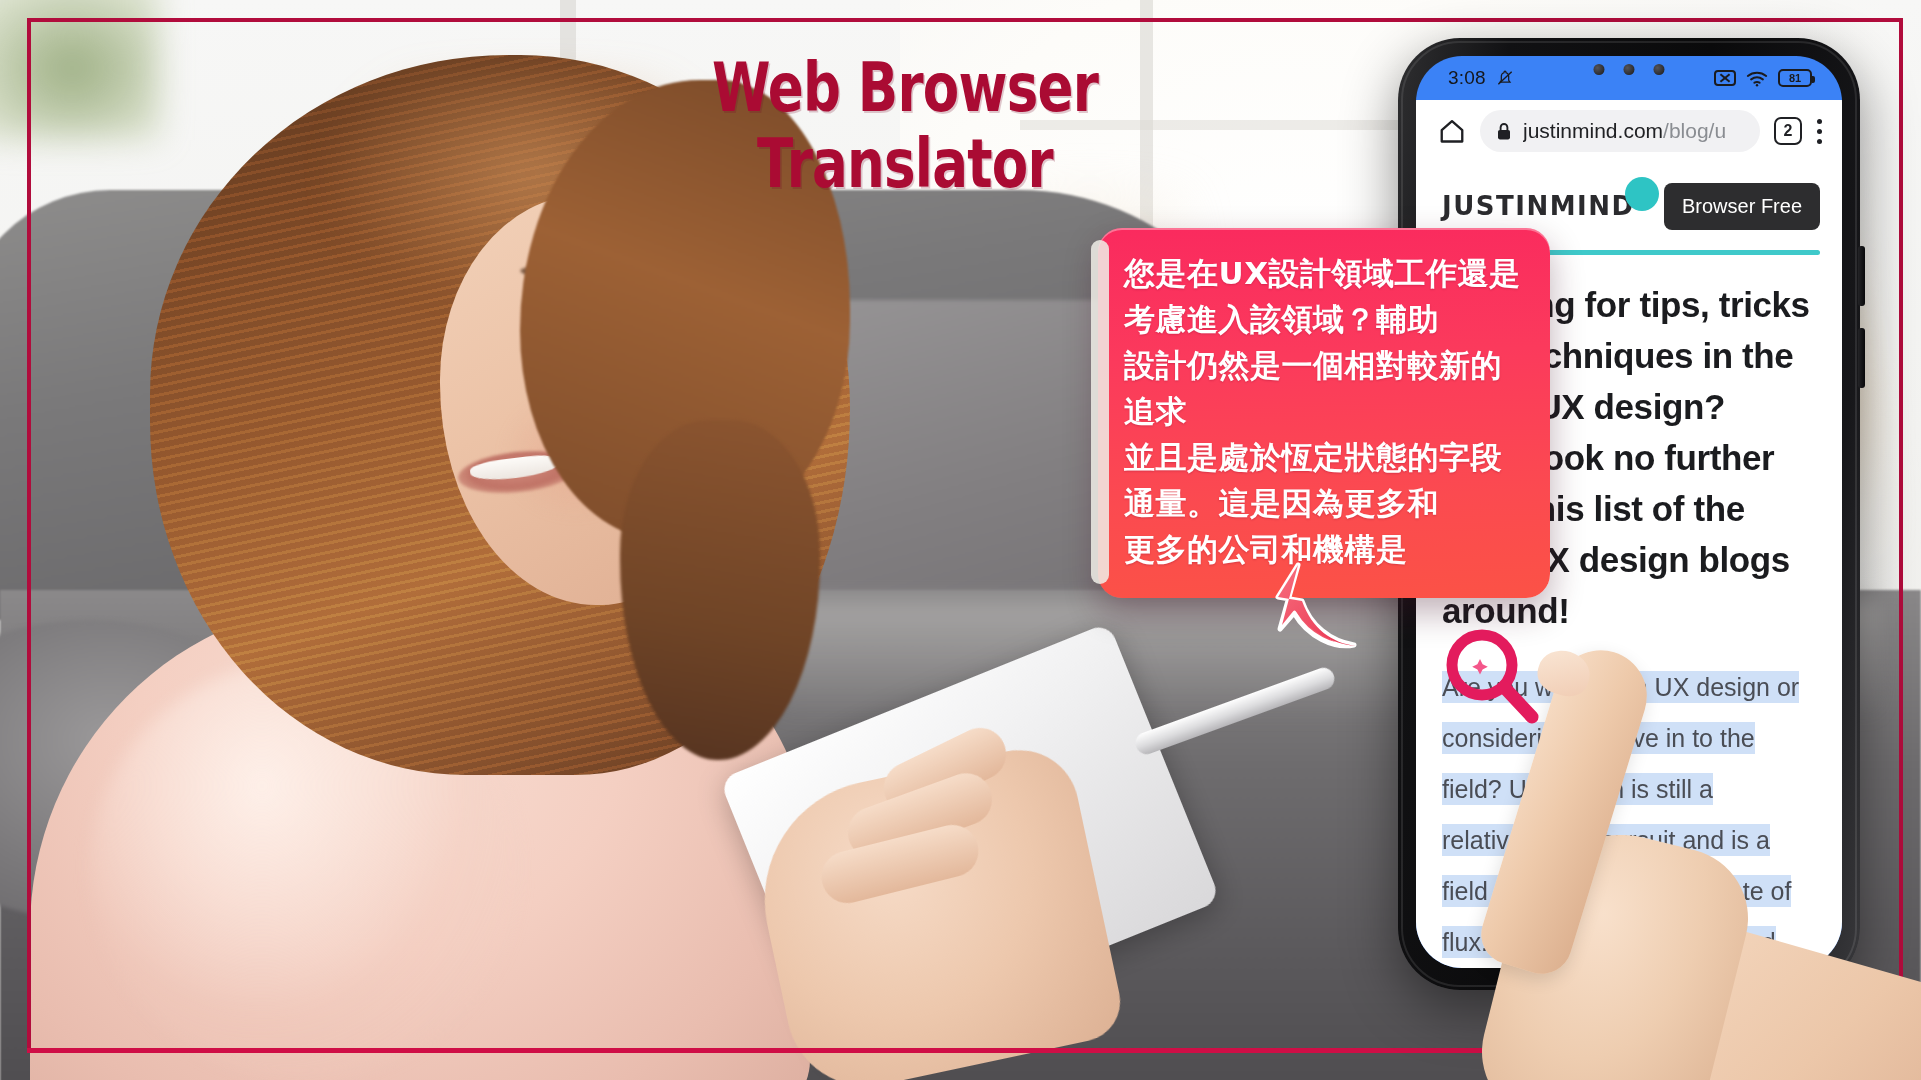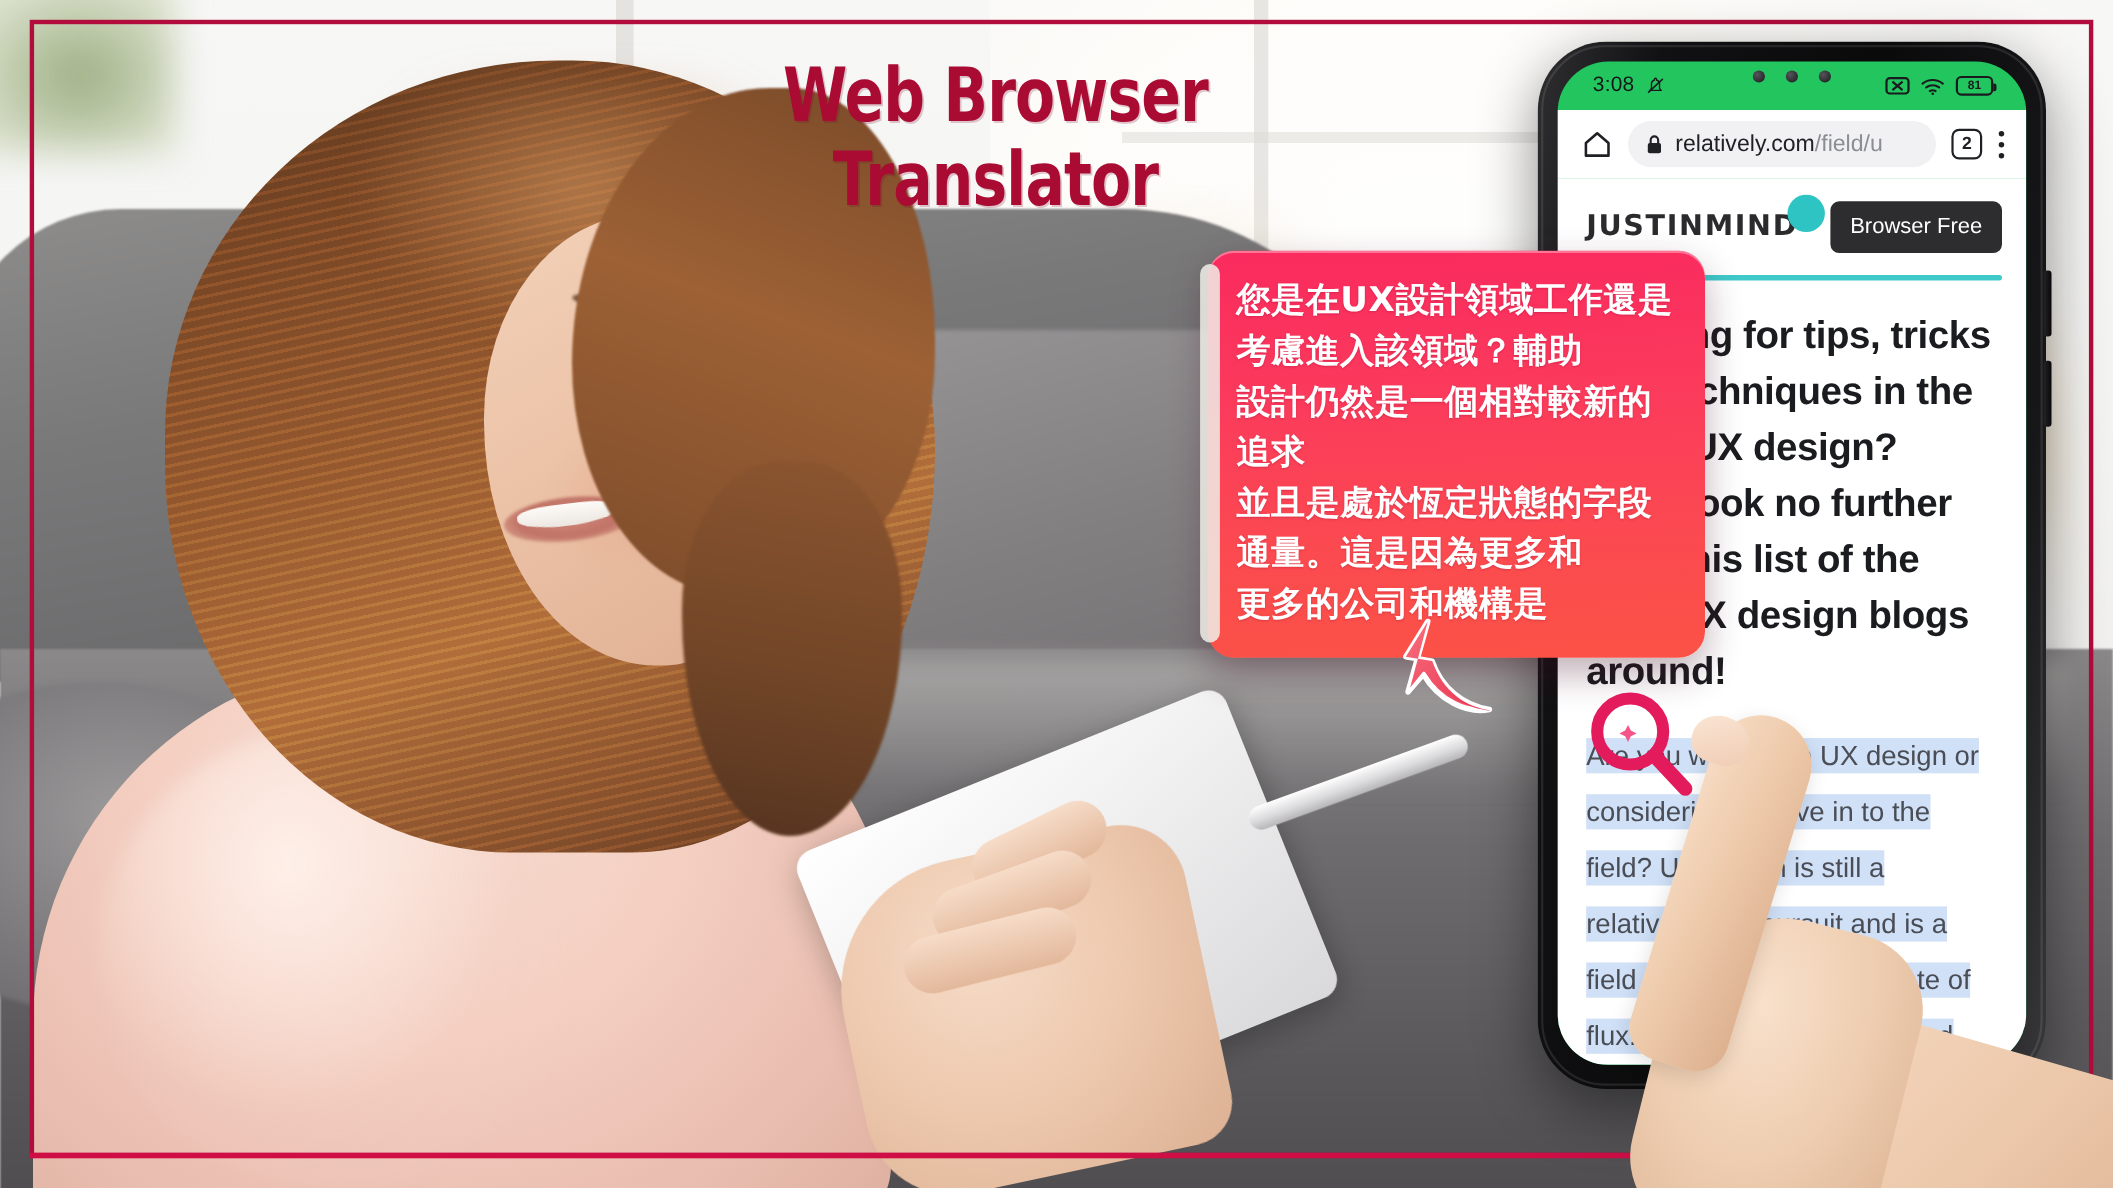--- a/index.html
+++ b/index.html
@@ -302,21 +302,21 @@
     position: absolute; right: -5px;
     width: 7px; background: linear-gradient(90deg,#242427,#08080a);
     border-radius: 3px;
   }
   .phone-btn.b1 { top: 208px; height: 60px; }
   .phone-btn.b2 { top: 290px; height: 60px; }
 
   .screen {
     position: absolute;
     left: 18px; top: 18px; right: 18px; bottom: 22px;
-    background: #22c55e;
+    background: #3b82f6;
     border-radius: 46px;
     overflow: hidden;
   }
 
   
   .statusbar {
     position: relative;
     height: 44px;
     padding: 0 30px 0 32px;
     display: flex; align-items: center; justify-content: space-between;
@@ -618,21 +618,21 @@
 
       <div class="browserbar">
         <svg class="home-icon" viewBox="0 0 24 24">
           <path d="M3.2 11.2 12 3.6l8.8 7.6V21H3.2z" fill="none" stroke="#1f2024" stroke-width="2" stroke-linejoin="round"></path>
         </svg>
         <div class="urlbox">
           <svg class="lock-icon" viewBox="0 0 16 19">
             <rect x="2" y="8" width="12" height="9.4" rx="1.8" fill="#1f2024"></rect>
             <path d="M4.6 8V5.4a3.4 3.4 0 0 1 6.8 0V8" fill="none" stroke="#1f2024" stroke-width="1.9"></path>
           </svg>
-          <span class="url-text"><span>relatively.com</span><span class="url-path">/field/u</span></span>
+          <span class="url-text"><span>justinmind.com</span><span class="url-path">/blog/u</span></span>
         </div>
         <span class="tabcount">2</span>
         <span class="kebab">
           <span></span>
           <span></span>
           <span></span>
         </span>
       </div>
 
       <div class="page">

